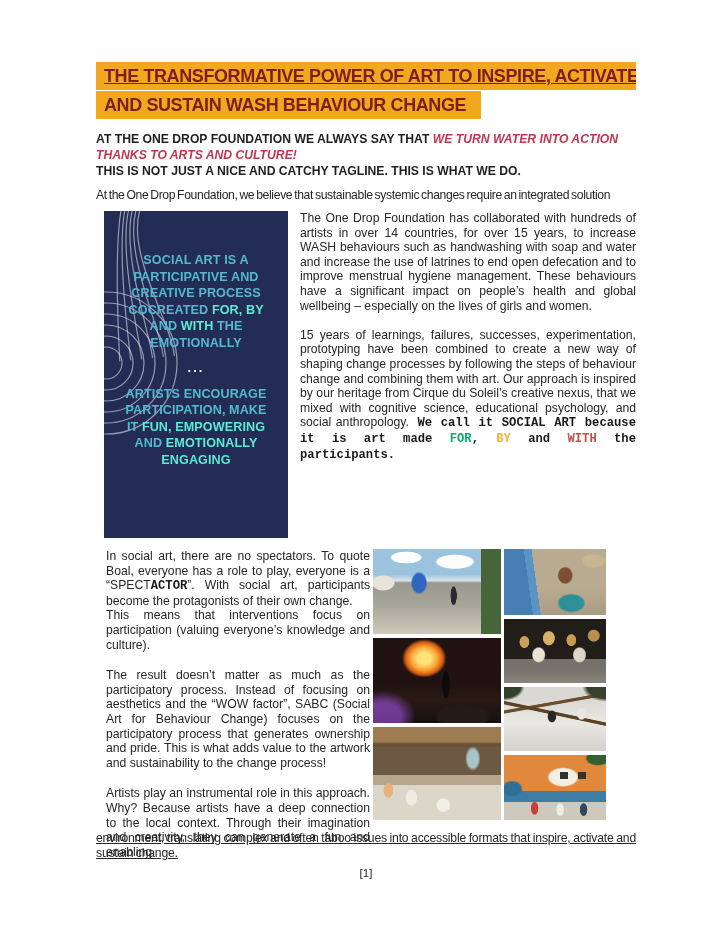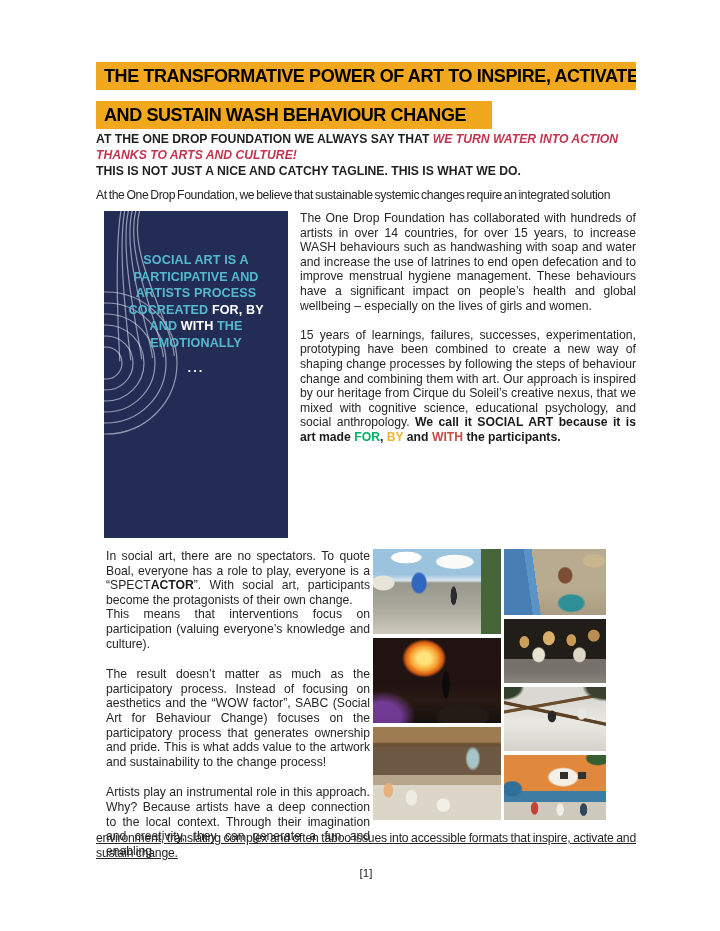--- a/index.html
+++ b/index.html
@@ -2,42 +2,42 @@
 <html style="--highlight: #F2A81E; --tagline_red: #C2344F; --navy: #232C55; --teal: #55B9CD; --green: #00B268; --gold: #F2B43A; --brick: #C05048;"><head>
 <meta charset="utf-8">
 <style>
   html,body{margin:0;padding:0;background:#ffffff;}
   #page{
     position:relative;width:720px;height:931px;background:#ffffff;overflow:hidden;
     font-family:"Liberation Sans",sans-serif;font-size:12.2px;line-height:14.6px;color:#262626;
   }
   
   #title{position:absolute;left:96px;top:62px;width:540px;font-weight:bold;font-size:18px;
-         letter-spacing:-0.4px;color:#000000;}
+         letter-spacing:-0.4px;color:#7f1d1d;text-decoration:underline;}
   #title .tl{background:var(--highlight);display:block;line-height:28px;padding-left:8px;
              white-space:nowrap;overflow:hidden;}
-  #title .tl2{display:inline-block;width:auto;padding-right:26px;margin-top:11px;}
+  #title .tl2{display:inline-block;width:auto;padding-right:15px;margin-top:1px;}
   
   #tagline{position:absolute;left:96px;top:131px;width:540px;font-weight:bold;line-height:16.2px;color:#1f1f1f;}
   #tagline .red{color:var(--tagline_red);font-style:italic;}
   #tagline .l3{display:block;}
   
   #intro{position:absolute;left:96px;top:188px;width:544px;white-space:nowrap;
          letter-spacing:-0.35px;word-spacing:-1.2px;}
   
   #quote-box{position:absolute;left:104px;top:211px;width:184px;height:327px;background:var(--navy);overflow:hidden;}
   #quote-box svg{position:absolute;left:0;top:0;}
   .quote-text{position:relative;margin-top:41px;padding:0 15px;text-align:center;font-weight:bold;
               font-size:12.6px;line-height:16.5px;color:var(--teal);letter-spacing:0.1px;}
-  .quote-text .w{color:#ffffff;}
+  .quote-text .w{color:#5eead4;}
   .quote-sep{margin:9px 0;color:#ffffff;letter-spacing:2px;font-size:13px;}
   
   #rightcol{position:absolute;left:300px;top:211px;width:336px;}
   #rightcol p{margin:0 0 14.6px 0;text-align:justify;}
-  b.blk{color:#1a1a1a;}
+  b.blk{color:#1a1a1a;font-family:Liberation Mono, monospace;}
   .c-for{color:var(--green);}
   .c-by{color:var(--gold);}
   .c-with{color:var(--brick);}
   
   #leftcol2{position:absolute;left:106px;top:549px;width:264px;}
   #leftcol2 p{margin:0 0 16px 0;text-align:justify;}
   
   #photos{position:absolute;left:373px;top:549px;width:233px;height:271px;}
   .photo{position:absolute;overflow:hidden;}
   .p-l1{left:0;top:0;width:128px;height:85px;
@@ -133,22 +133,23 @@
         <circle cx="2" cy="152" r="71"></circle>
         <path d="M17.6 -4 C9.2 40, 15.4 143.2, 15.8 150.4"></path>
         <path d="M21.5 -4 C11.4 40, 25.9 137.2, 26.7 149.3"></path>
         <path d="M25.3 -4 C13.6 40, 36.5 131.1, 37.6 148.2"></path>
         <path d="M29.2 -4 C15.8 40, 47.0 125.1, 48.5 147.1"></path>
         <path d="M33 -4 C18 40, 57.6 119, 59.4 146"></path>
         <path d="M36.9 -4 C20.2 40, 68.2 112.9, 70.3 144.9"></path>
       </g>
     </svg>
     <div class="quote-text">
-      <div><span>SOCIAL ART IS A PARTICIPATIVE AND ARTISTS PROCESS COCREATED </span><span class="w">FOR, BY</span><span> AND </span><span class="w">WITH</span><span> THE EMOTIONALLY</span></div>
+      <div><span>SOCIAL ART IS A PARTICIPATIVE AND CREATIVE PROCESS COCREATED </span><span class="w">FOR, BY</span><span> AND </span><span class="w">WITH</span><span> THE EMOTIONALLY</span></div>
       <div class="quote-sep">...</div>
+      <div><span>ARTISTS ENCOURAGE PARTICIPATION, MAKE IT </span><span class="w">FUN, EMPOWERING</span><span> AND </span><span class="w">EMOTIONALLY ENGAGING</span></div>
     </div>
   </div>
 
   <div id="rightcol">
     <p>The One Drop Foundation has collaborated with hundreds of artists in over 14 countries, for over 15 years, to increase WASH behaviours such as handwashing with soap and water and increase the use of latrines to end open defecation and to improve menstrual hygiene management. These behaviours have a significant impact on people’s health and global wellbeing – especially on the lives of girls and women.</p>
     <p>
       <span>15 years of learnings, failures, successes, experimentation, prototyping have been combined to create a new way of shaping change processes by following the steps of behaviour change and combining them with art. Our approach is inspired by our heritage from Cirque du Soleil’s creative nexus, that we mixed with cognitive science, educational psychology, and social anthropology.</span><b class="blk"><span> We call it SOCIAL ART because it is art made </span><span class="c-for">FOR</span><span>, </span><span class="c-by">BY</span><span> and </span><span class="c-with">WITH</span><span> the participants.</span></b>
     </p>
   </div>
 

